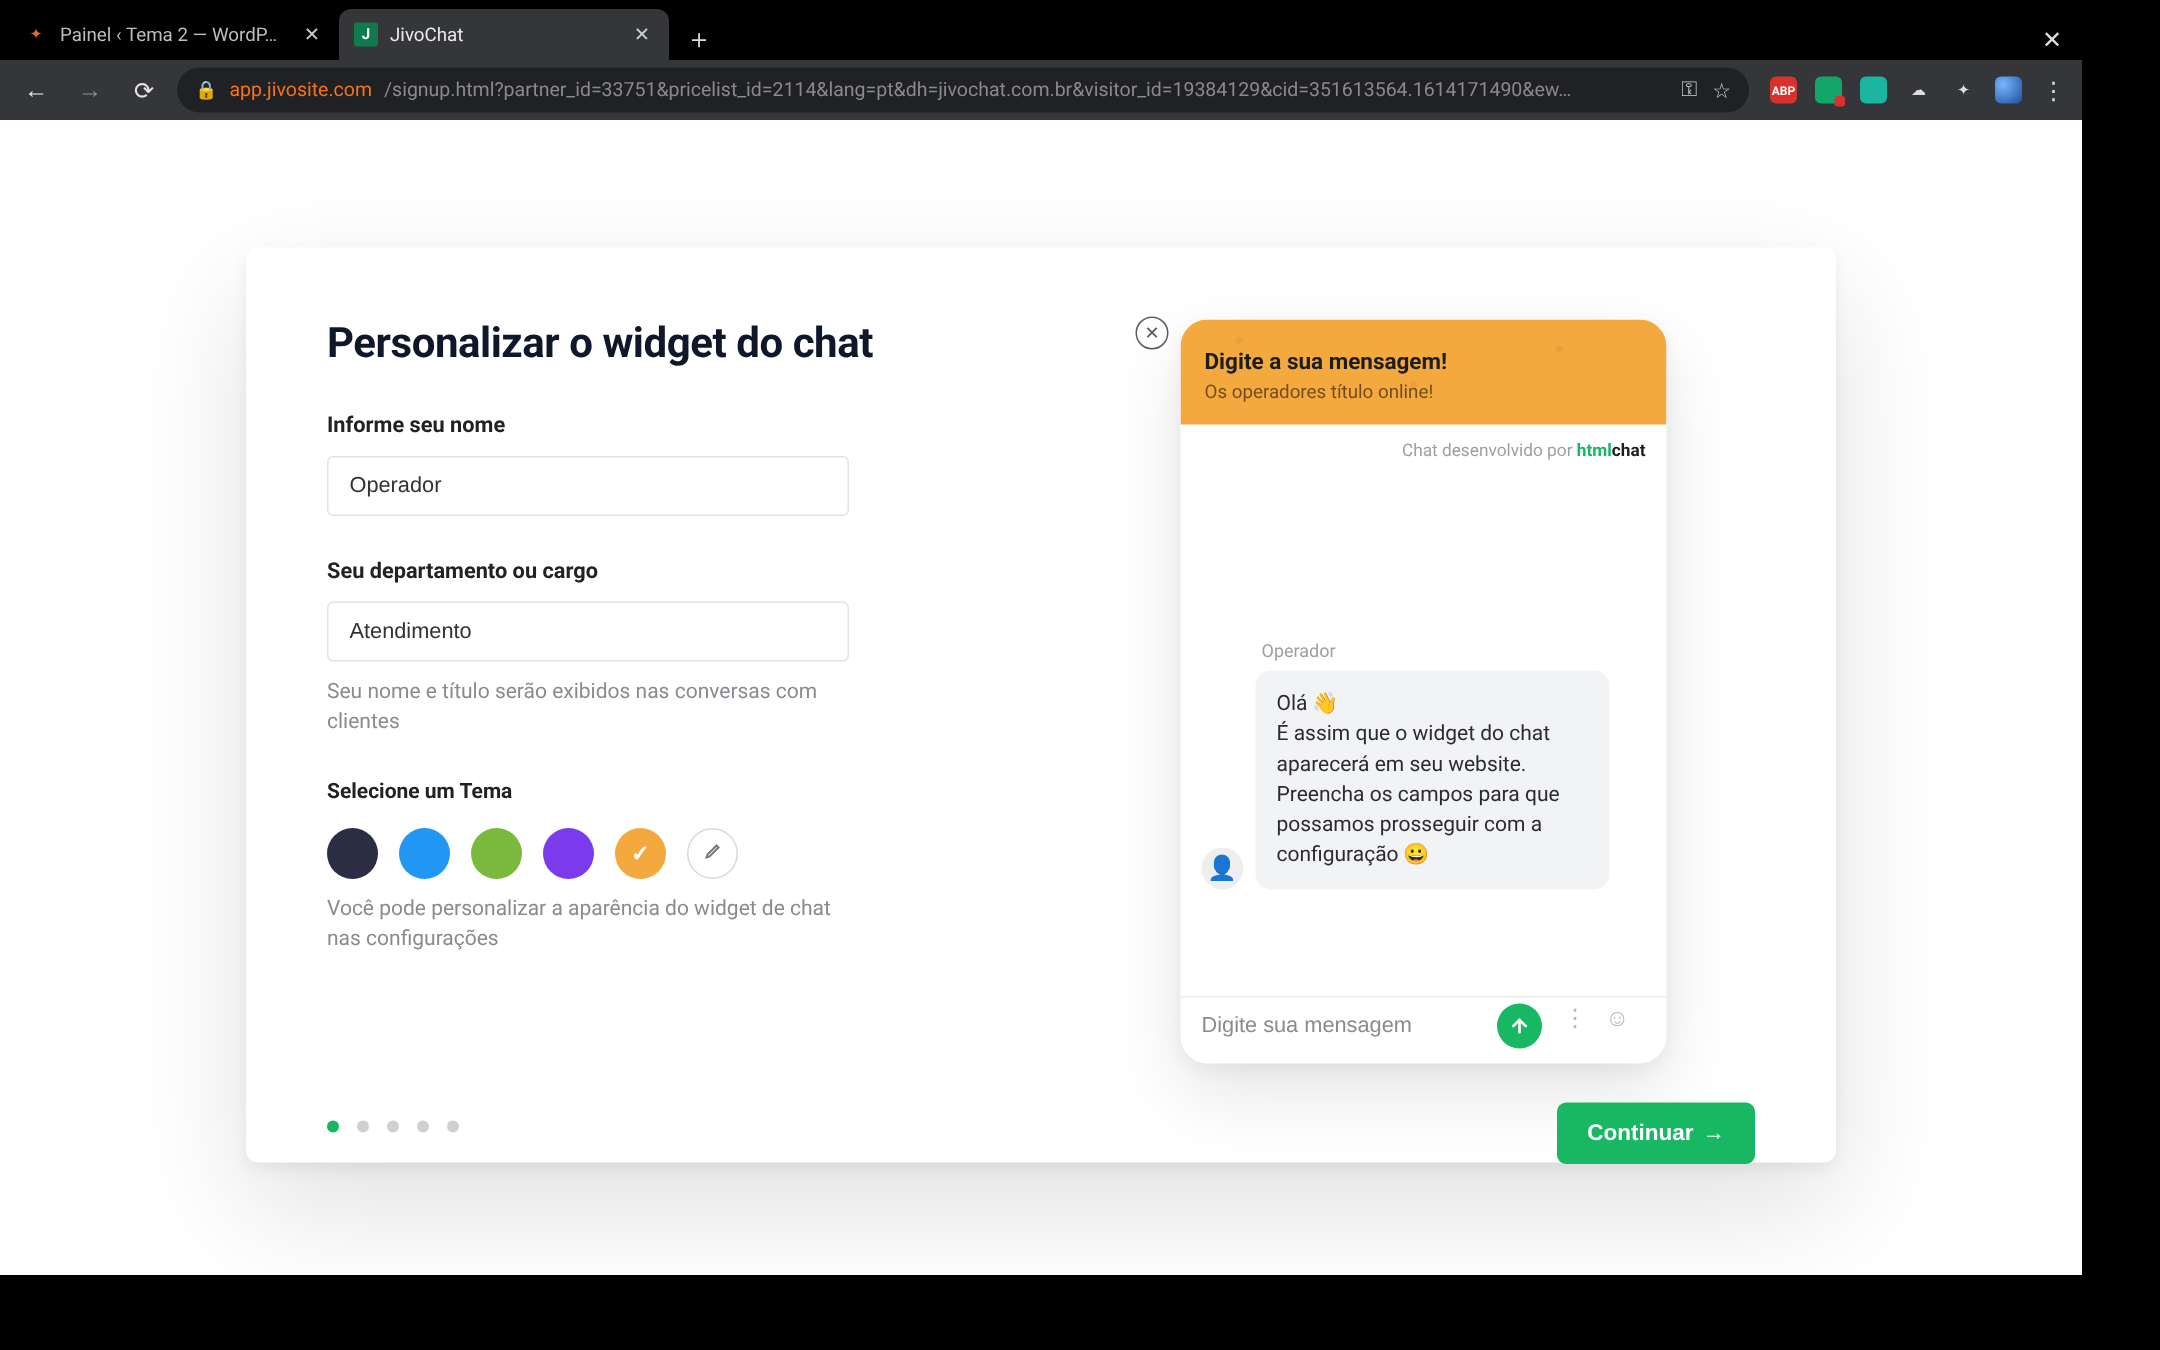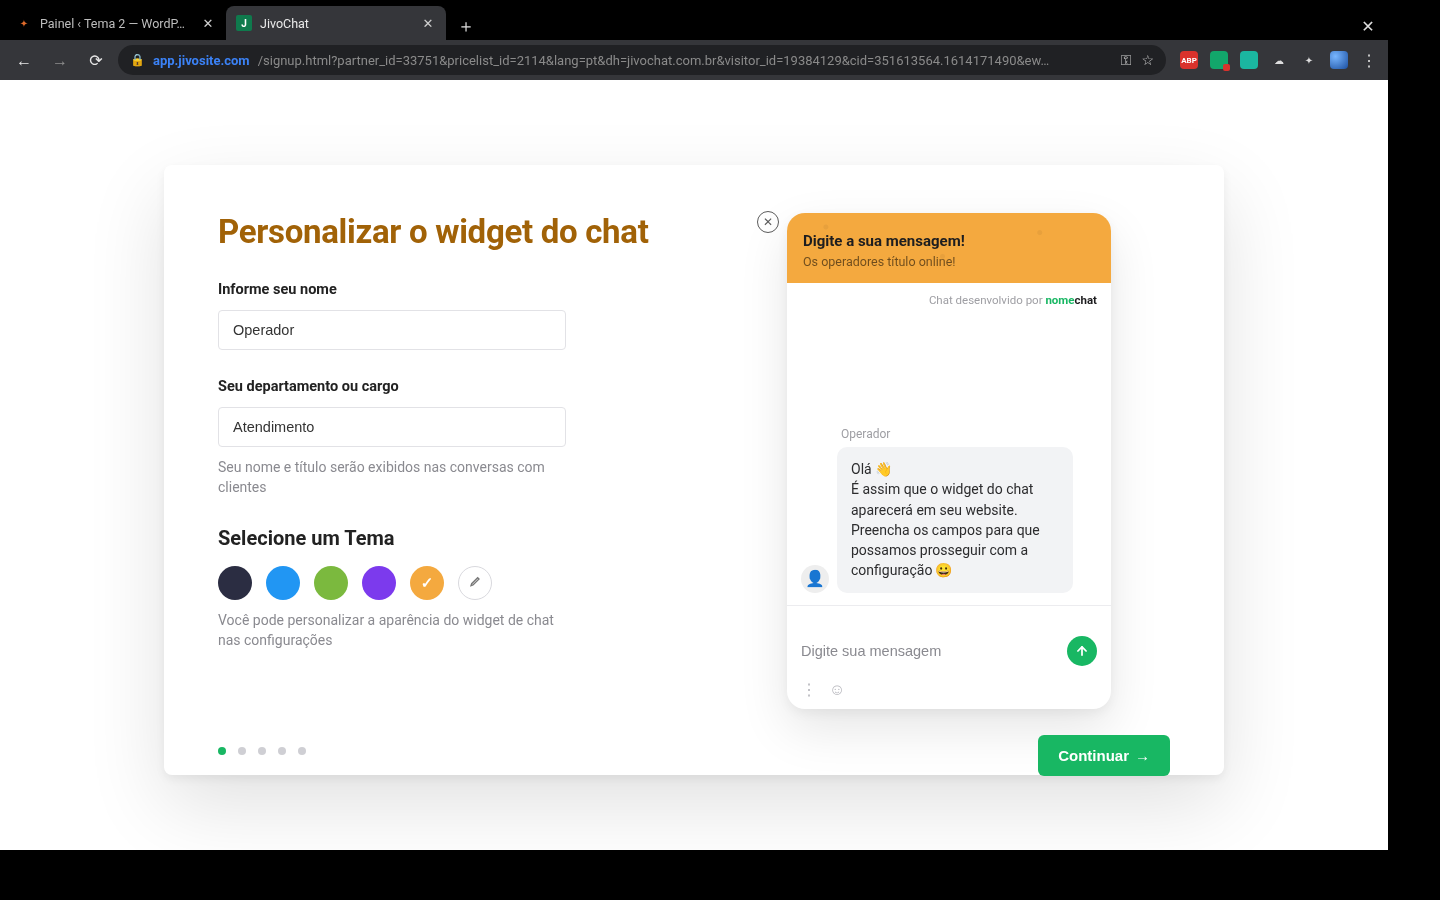--- a/index.html
+++ b/index.html
@@ -73,21 +73,21 @@
     color: #e6e6e6; font-size: 16px; cursor: pointer;
   }
   .nav-btn.dim { color: #8f8f8f; }
   .omnibox {
     flex: 1; height: 30px; background: #202124; border-radius: 15px;
     display: flex; align-items: center; gap: 8px; padding: 0 12px;
     color: #bdbdbd; font-size: 13px;
     overflow: hidden;
   }
   .omnibox .lock { color: #bdbdbd; font-size: 12px; }
-  .omnibox .url-host { color: #3b82f6; font-weight: bold; }
+  .omnibox .url-host { color: #f97316; }
   .omnibox .url-rest { color: #8a8a8a; white-space: nowrap; overflow: hidden; text-overflow: ellipsis; flex:1; }
   .omni-actions { display:flex; gap:10px; color:#cfcfcf; font-size:14px; }
   .ext-icons { display:flex; gap:12px; align-items:flex-start; padding-left:6px; }
   .ext-icons .ext {
     width:18px; height:18px; border-radius:4px; display:inline-flex; align-items:center; justify-content:center;
     font-size:10px; color:#fff; cursor:pointer;
   }
   .ext.abp { background:#d9322c; font-weight:700; font-size:8px; }
   .ext.green { background:#12a66b; position:relative; }
   .ext.green::after{content:"";position:absolute;right:-2px;bottom:-2px;width:7px;height:7px;background:#d9322c;border-radius:2px;}
@@ -106,32 +106,32 @@
     box-shadow: 0 30px 80px rgba(0,0,0,0.12), 0 4px 10px rgba(0,0,0,0.06);
     padding: 48px 54px 20px 54px; position: relative;
     min-height: 610px;
     display: flex; flex-direction: column;
   }
   .content-row { display:flex; gap: 40px; flex:1; }
   .form-col { flex: 0 0 470px; }
   .preview-col { flex:1; display:flex; justify-content:center; position:relative; }
 
   h1.page-title {
-    font-size: 33px; line-height: 1.15; font-weight: 700; color:#a16207; letter-spacing:-0.3px;
+    font-size: 28px; line-height: 1.15; font-weight: 700; color:#0f172a; letter-spacing:-0.3px;
     margin-bottom: 30px;
   }
   .field-label { font-size: 14.5px; font-weight: 700; color:#222; margin-bottom: 12px; }
   .text-input {
     width: 348px; height: 40px; border: 1px solid #e2e2e6; border-radius: 4px;
     padding: 0 14px; font-size: 14.5px; color:#333; outline:none; background:#fff;
   }
   .field-group { margin-bottom: 28px; }
   .hint { font-size: 14px; color:#8a8a90; line-height: 1.45; margin-top: 10px; max-width: 340px; }
 
-  .theme-label { font-size: 20px; font-weight:700; color:#222; margin-bottom: 16px; }
+  .theme-label { font-size: 14px; font-weight:700; color:#222; margin-bottom: 16px; }
   .swatches { display:flex; gap: 14px; align-items:center; }
   .swatch {
     width: 34px; height: 34px; border-radius: 50%; cursor:pointer; position:relative;
     display:inline-flex; align-items:center; justify-content:center;
   }
   .swatch.selected::after {
     content:"✓"; color:#fff; font-size:15px; font-weight:700;
   }
   .swatch.picker {
     background:#fff; border:1px solid #d9d9de; color:#777;
@@ -183,21 +183,21 @@
     width:28px; height:28px; border-radius:50%; background:#eee;
     display:inline-flex; align-items:center; justify-content:center; color:#bbb; font-size:16px;
   }
   .msg-meta { font-size:12px; color:#9e9ea3; margin: 0 0 6px 40px; }
   .bubble {
     background:#f2f3f5; border-radius: 10px; padding: 12px 14px; font-size:14px; color:#2c2c2e;
     line-height:1.45; max-width: 236px;
   }
 
   .chat-input-area {
-    border-top:1px solid #ececef; padding: 30px 14px 10px 14px; display:flex; flex-direction:column; gap:14px;
+    border-top:1px solid #ececef; padding: 4px 14px 10px 14px; display:flex; flex-direction:row; gap:14px;
   }
   .chat-input-row { display:flex; align-items:center; gap:10px; }
   .chat-input {
     flex:1; border:none; outline:none; font-size:14.5px; color:#333; background:transparent;
   }
   .chat-input::placeholder{ color:#8a8a90; }
   .send-btn {
     width:30px; height:30px; border-radius:50%; background:#18b763; display:inline-flex;
     align-items:center; justify-content:center; color:#fff; cursor:pointer;
   }
@@ -307,21 +307,21 @@
               <span>✕</span>
             </div>
             <div class="chat-frame">
               <div class="chat-header" id="chat-header" style="background: rgb(244, 169, 63);">
                 <div class="chat-doodle"></div>
                 <h3>Digite a sua mensagem!</h3>
                 <div class="sub">Os operadores título online!</div>
               </div>
               <div class="chat-body">
                 <div class="powered">
-                  <span>Chat desenvolvido por </span><span class="ji">nome</span><b>chat</b>
+                  <span>Chat desenvolvido por </span><span class="ji">html</span><b>chat</b>
                 </div>
                 <div class="msg-meta">Operador</div>
                 <div class="msg-row">
                   <div class="avatar">👤</div>
                   <div class="bubble" id="bubble">Olá 👋<br>É assim que o widget do chat aparecerá em seu website. Preencha os campos para que possamos prosseguir com a configuração 😀</div>
                 </div>
               </div>
               <div class="chat-input-area">
                 <div class="chat-input-row">
                   <input class="chat-input" placeholder="Digite sua mensagem" style="">

